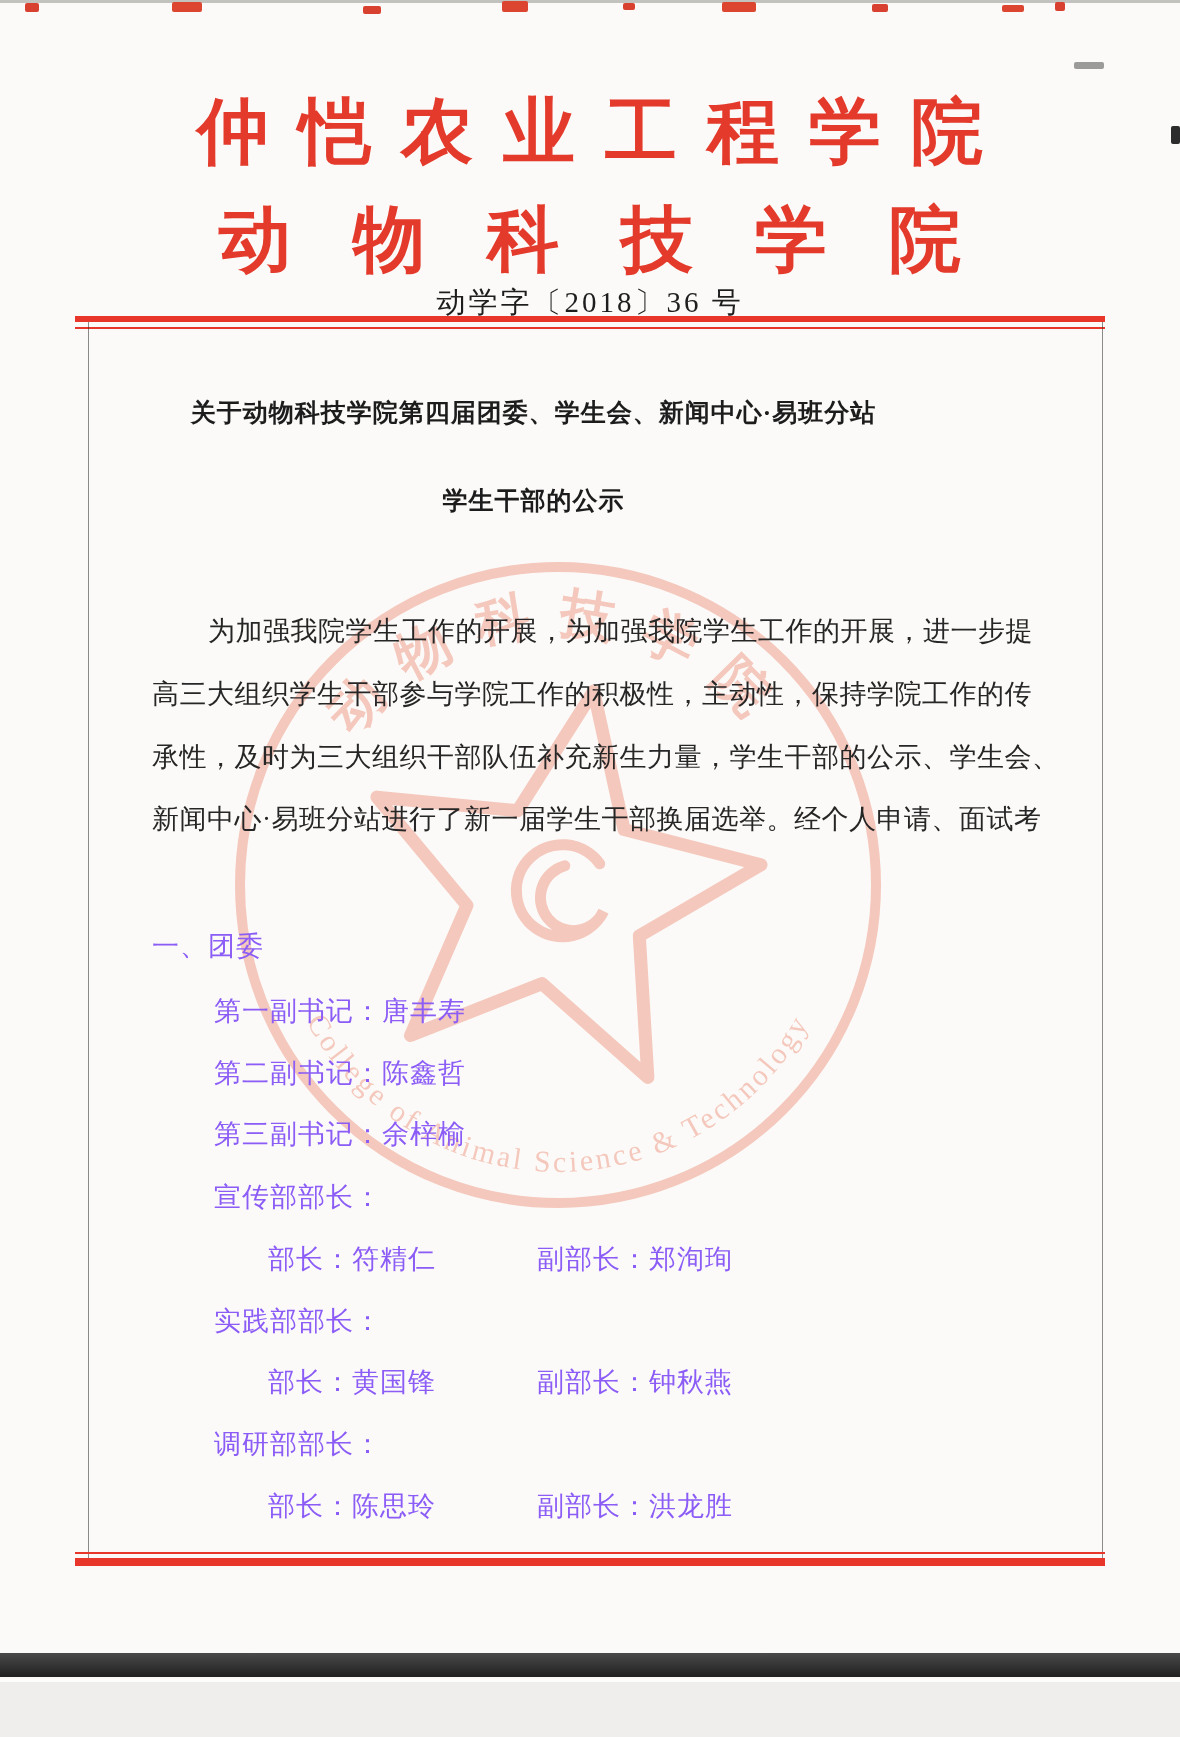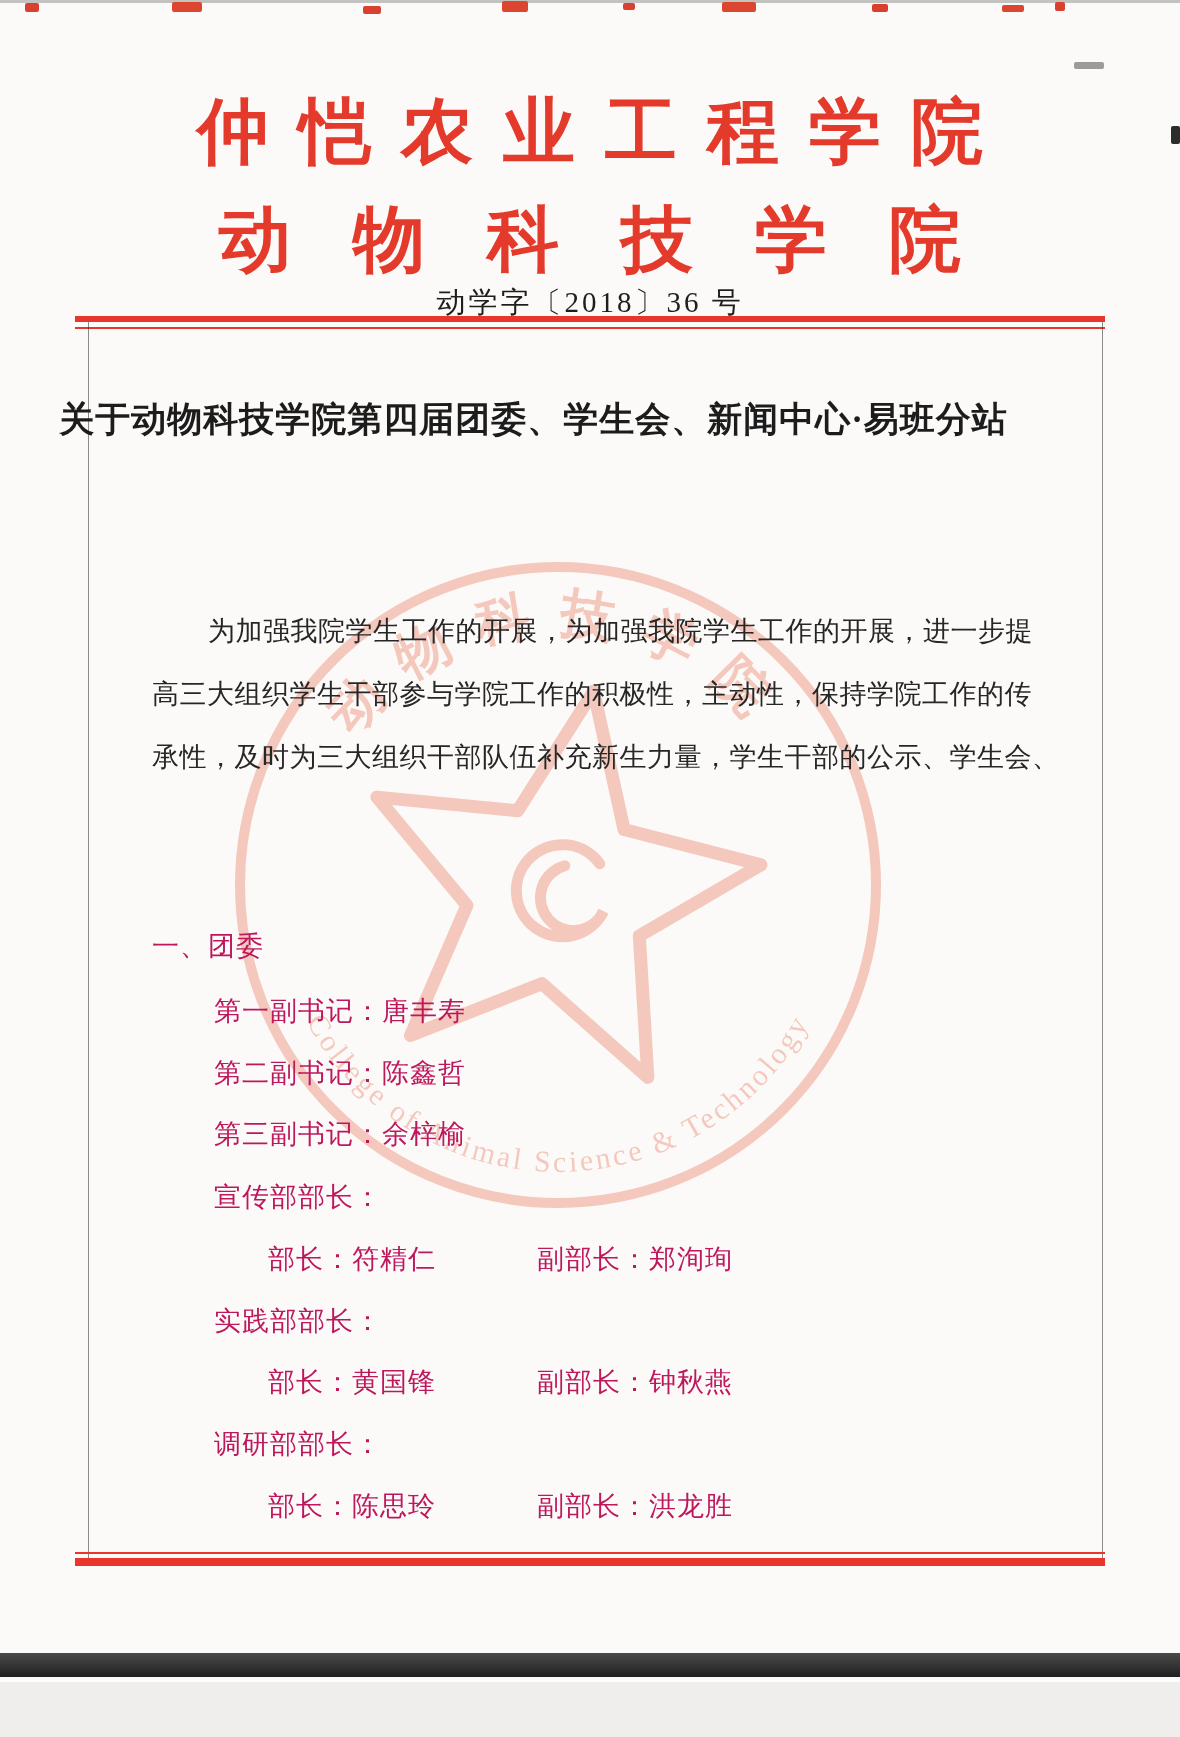--- a/index.html
+++ b/index.html
@@ -29,31 +29,31 @@
   .rule-top-thick{top:316px;height:6px;}
   .rule-top-thin{top:327px;height:2px;}
   .rule-bot-thin{top:1552px;height:2px;}
   .rule-bot-thick{top:1558px;height:8px;}
   .vline{position:absolute;top:322px;height:1238px;width:1px;background:rgba(45,45,45,.55);}
   .vline-left{left:88px;}
   .vline-right{left:1102px;}
   
   .title-line{
     position:absolute;left:0;width:1067px;text-align:center;
-    font-size:35px;font-weight:bold;color:#1c1c1c;letter-spacing:1px;white-space:nowrap;
+    font-size:25px;font-weight:bold;color:#1c1c1c;letter-spacing:1px;white-space:nowrap;
   }
   .title-line1{top:396px;}
   .title-line2{top:484px;}
   
   .bline{
     position:absolute;left:152px;width:940px;
     font-size:27px;color:#262626;letter-spacing:0.5px;white-space:nowrap;
   }
   .indent2{padding-left:56px;}
-  .roster-line{position:absolute;font-size:27px;color:#be185d;letter-spacing:1px;white-space:nowrap;}
+  .roster-line{position:absolute;font-size:27px;color:#8b5cf6;letter-spacing:1px;white-space:nowrap;}
   .pair-right{position:absolute;left:269px;top:0;white-space:nowrap;}
   
   .seal{position:absolute;left:208px;top:535px;width:700px;height:700px;opacity:0.32;pointer-events:none;}
   
   .mark{position:absolute;border-radius:2px;}
   .bottom-bar{
     position:absolute;left:0;top:1653px;width:1180px;height:24px;
     background:linear-gradient(#4a4a4a,#202020);
   }
   .bottom-bar-underline{position:absolute;left:0;top:1679px;width:1180px;height:3px;background:#fdfdfc;}
@@ -100,24 +100,26 @@
   <div class="org-line org-line2">动物科技学院</div>
   <div class="doc-number">动学字〔2018〕36 号</div>
 
   <div class="rule rule-top-thick"></div>
   <div class="rule rule-top-thin"></div>
 
   <div class="vline vline-left"></div>
   <div class="vline vline-right"></div>
 
   <div class="title-line title-line1">关于动物科技学院第四届团委、学生会、新闻中心·易班分站</div>
+  <div class="title-line title-line2">学生干部的公示</div>
 
   <div class="bline indent2" style="top:613px;">为加强我院学生工作的开展，为加强我院学生工作的开展，进一步提</div>
   <div class="bline" style="top:676px;">高三大组织学生干部参与学院工作的积极性，主动性，保持学院工作的传</div>
   <div class="bline" style="top:739px;">承性，及时为三大组织干部队伍补充新生力量，学生干部的公示、学生会、</div>
+  <div class="bline" style="top:801px;">新闻中心·易班分站进行了新一届学生干部换届选举。经个人申请、面试考</div>
 
   <div class="roster-line" style="top:928px;left:152px;">一、团委</div>
 
   <div class="roster-line" style="top:993px;left:214px;">第一副书记：唐丰寿</div>
   <div class="roster-line" style="top:1055px;left:214px;">第二副书记：陈鑫哲</div>
   <div class="roster-line" style="top:1116px;left:214px;">第三副书记：余梓榆</div>
 
   <div class="roster-line" style="top:1179px;left:214px;">宣传部部长：</div>
   <div class="roster-line" style="top:1241px;left:268px;">
     <span>部长：符精仁</span>

